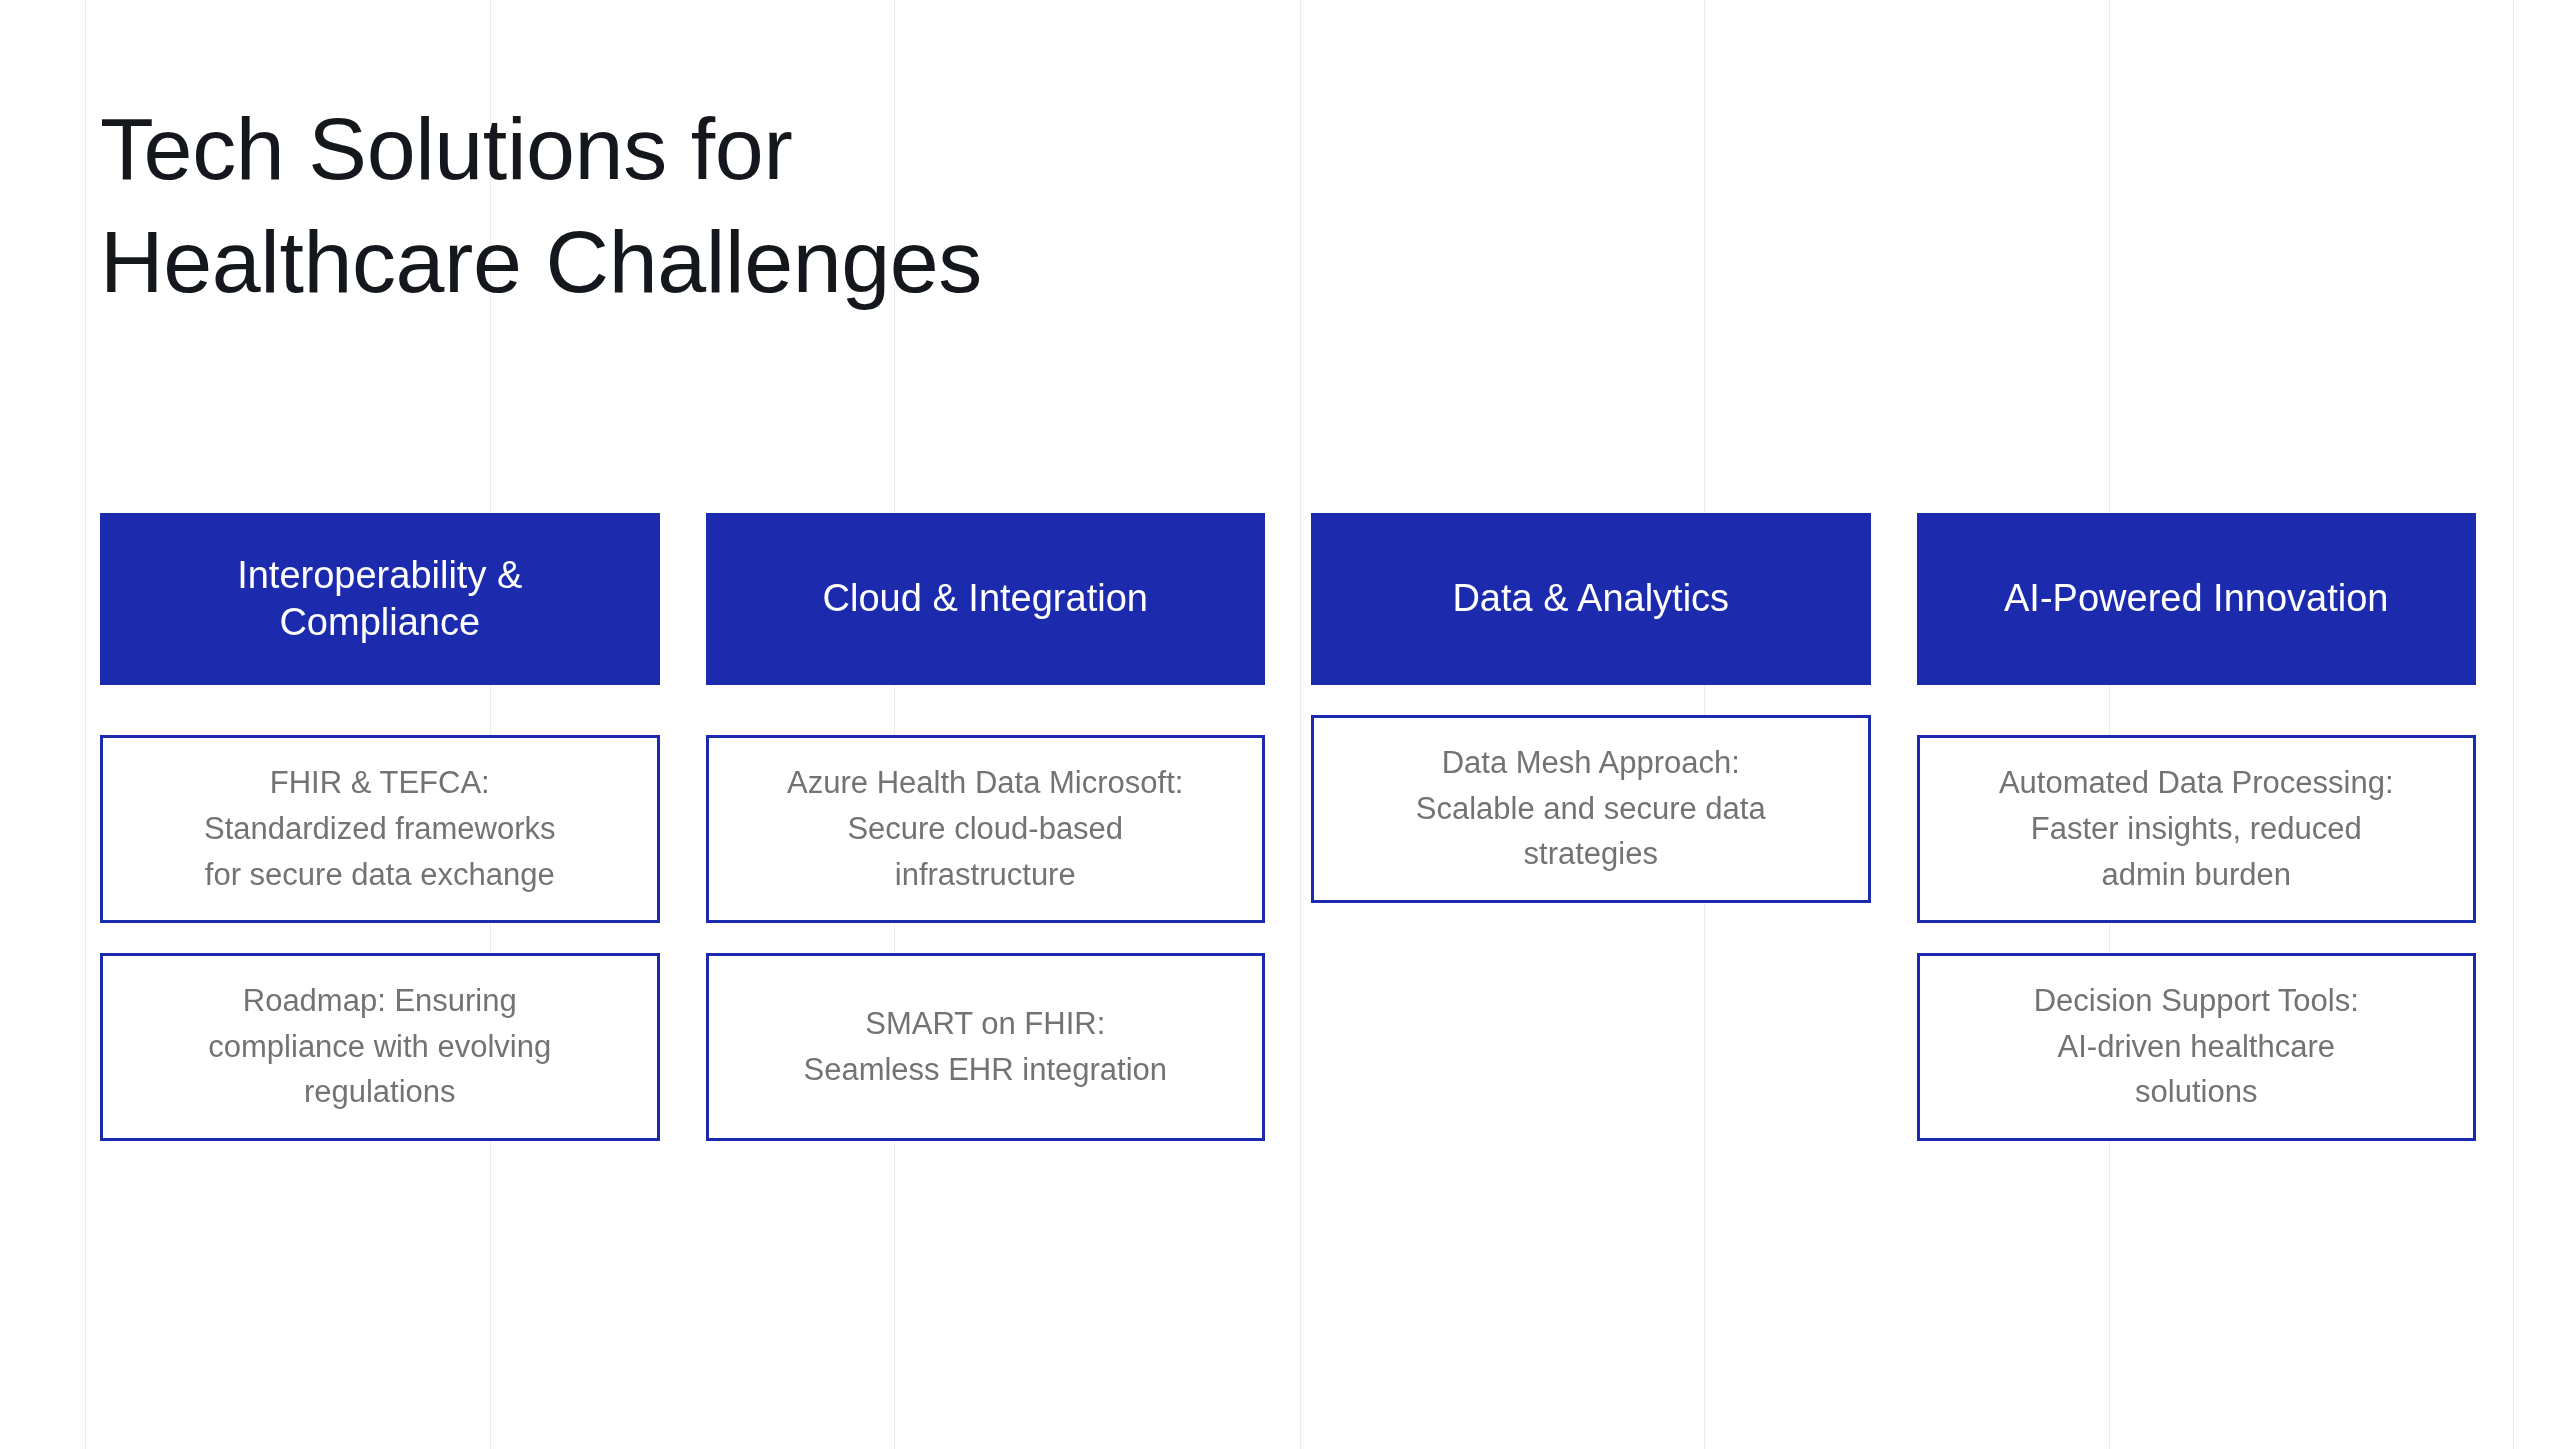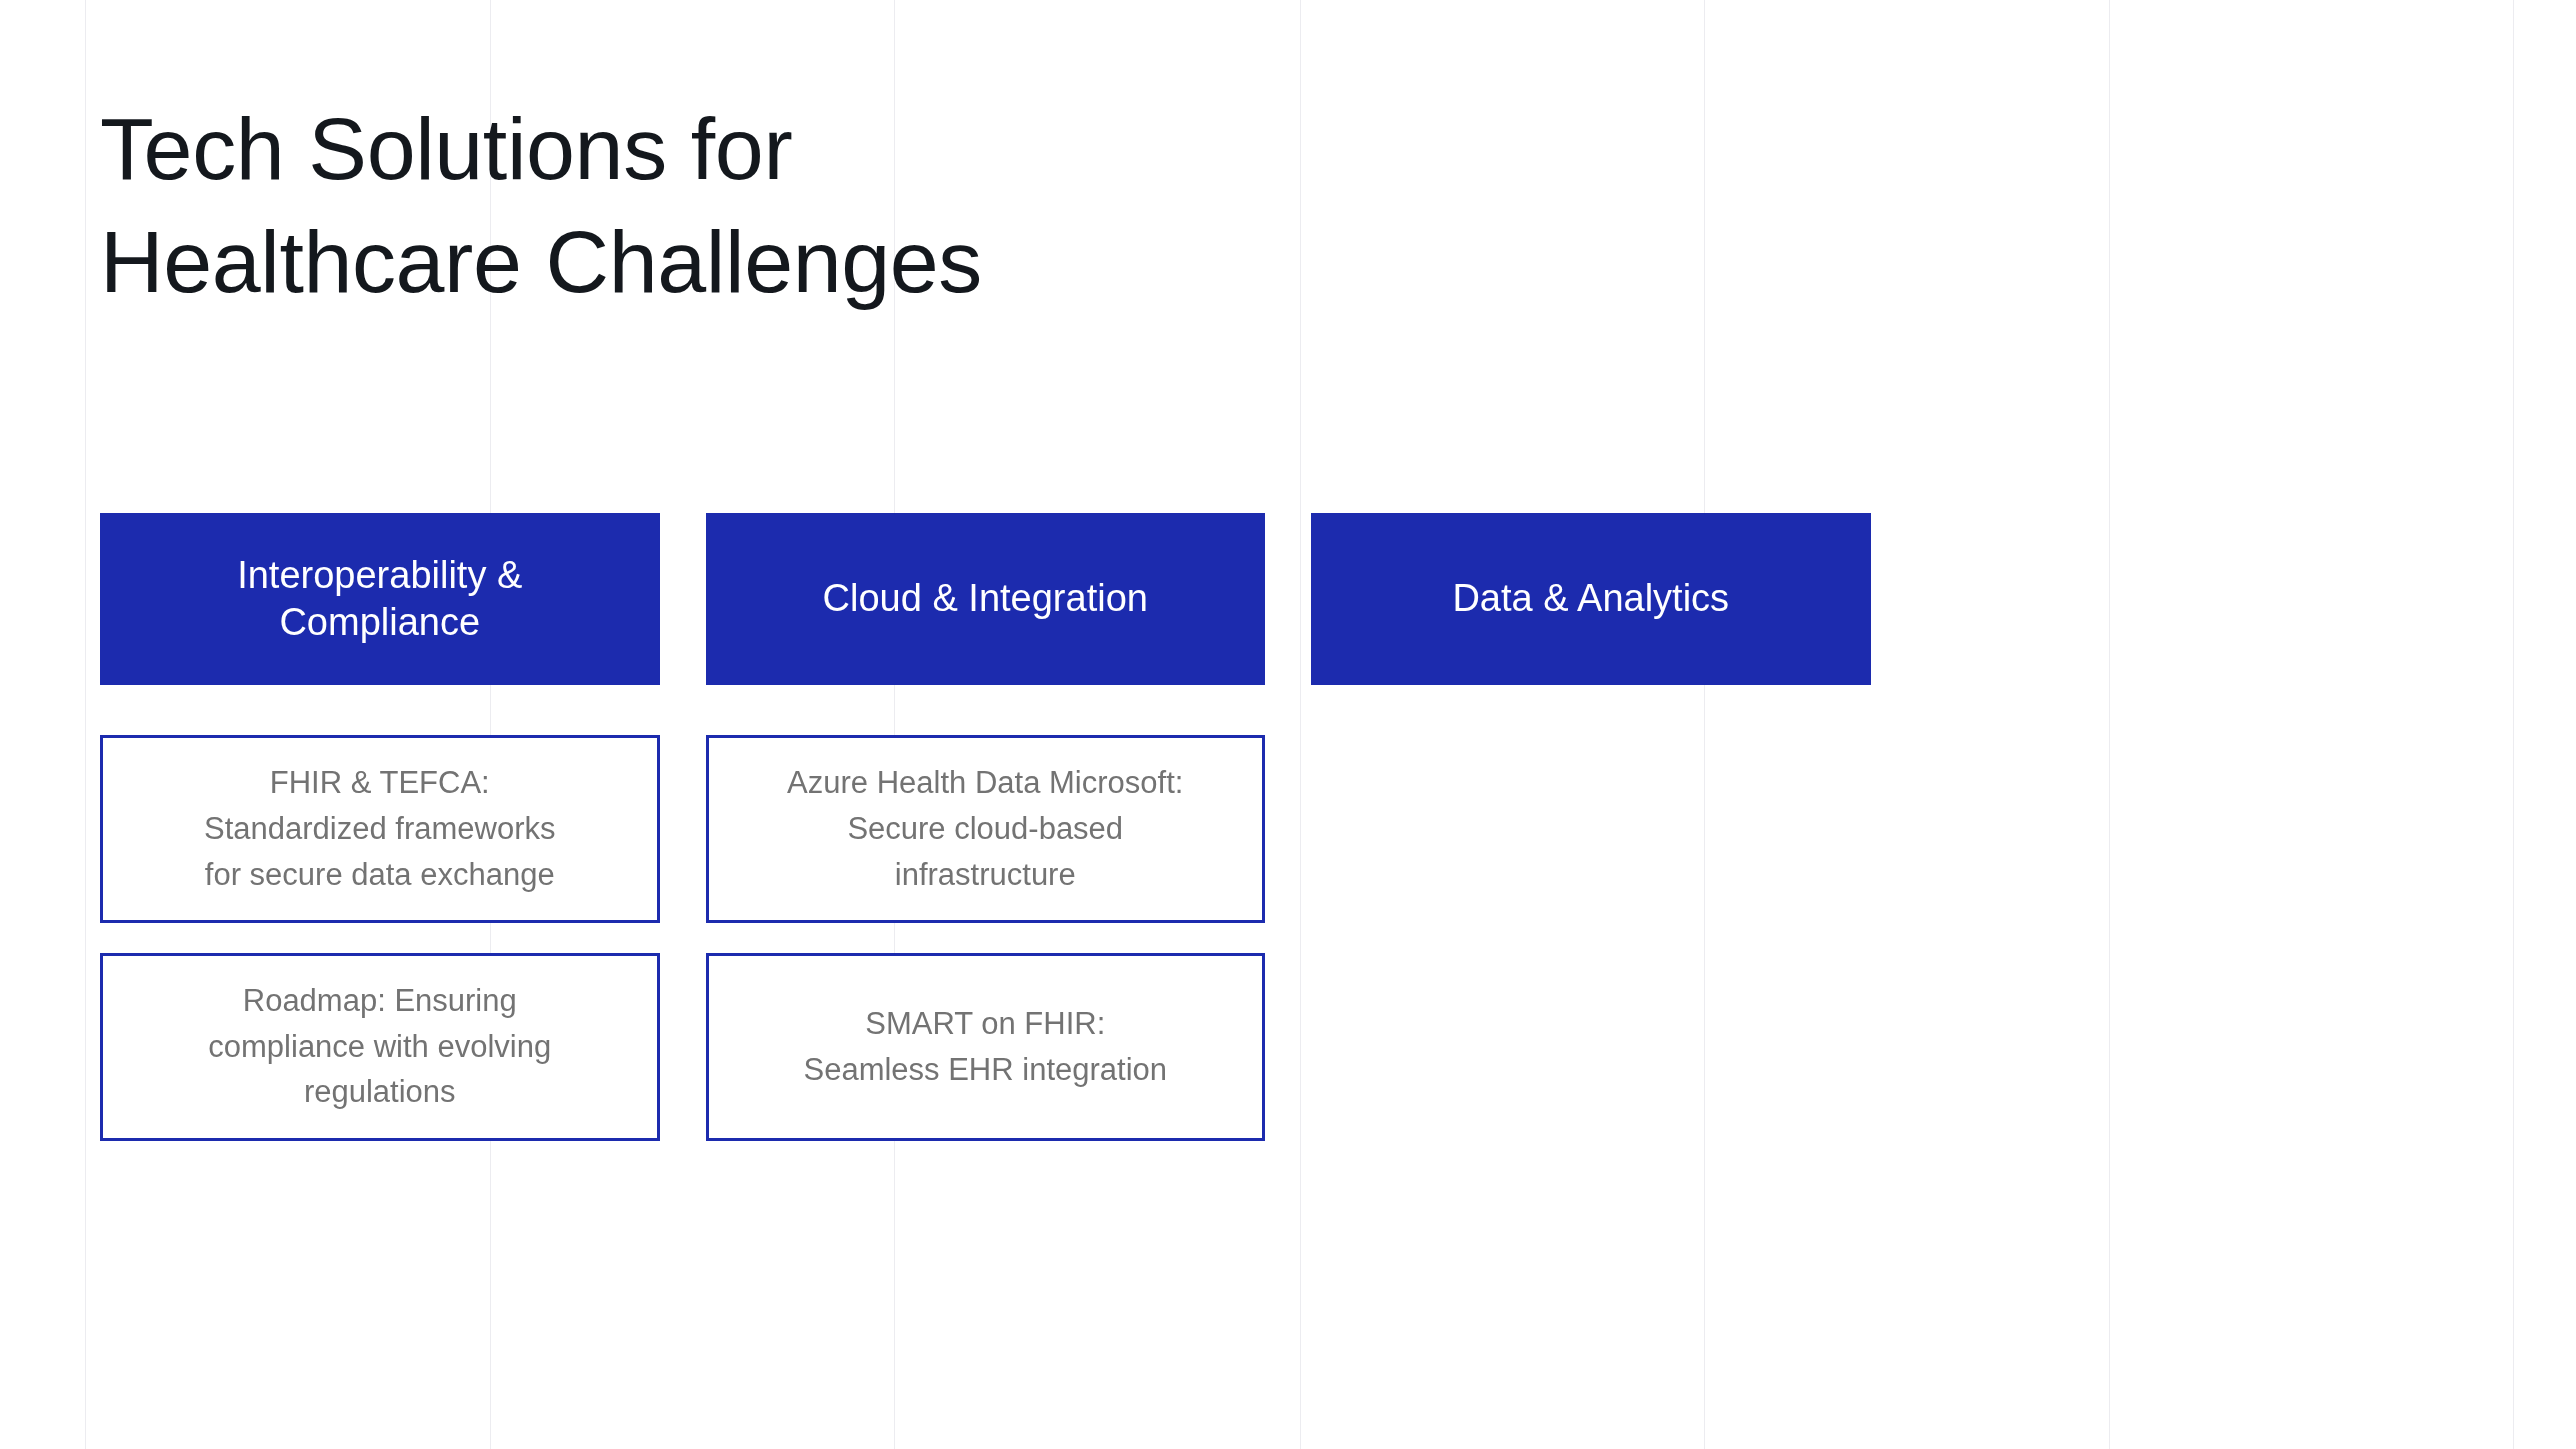--- a/index.html
+++ b/index.html
@@ -115,18 +115,30 @@
       <div class="col-header">Cloud &amp; Integration</div>
       <div class="card first">Azure Health Data Microsoft:
 Secure cloud-based
 infrastructure</div>
       <div class="card second">SMART on FHIR:
 Seamless EHR integration</div>
     </div>
 
     <div class="column">
       <div class="col-header">Data &amp; Analytics</div>
+      <div class="card second">Data Mesh Approach:
+Scalable and secure data
+strategies</div>
     </div>
 
+    <div class="column">
+      <div class="col-header">AI-Powered Innovation</div>
+      <div class="card first">Automated Data Processing:
+Faster insights, reduced
+admin burden</div>
+      <div class="card second">Decision Support Tools:
+AI-driven healthcare
+solutions</div>
+    </div>
 
   </div>
 </div>
 
 
 </body></html>

